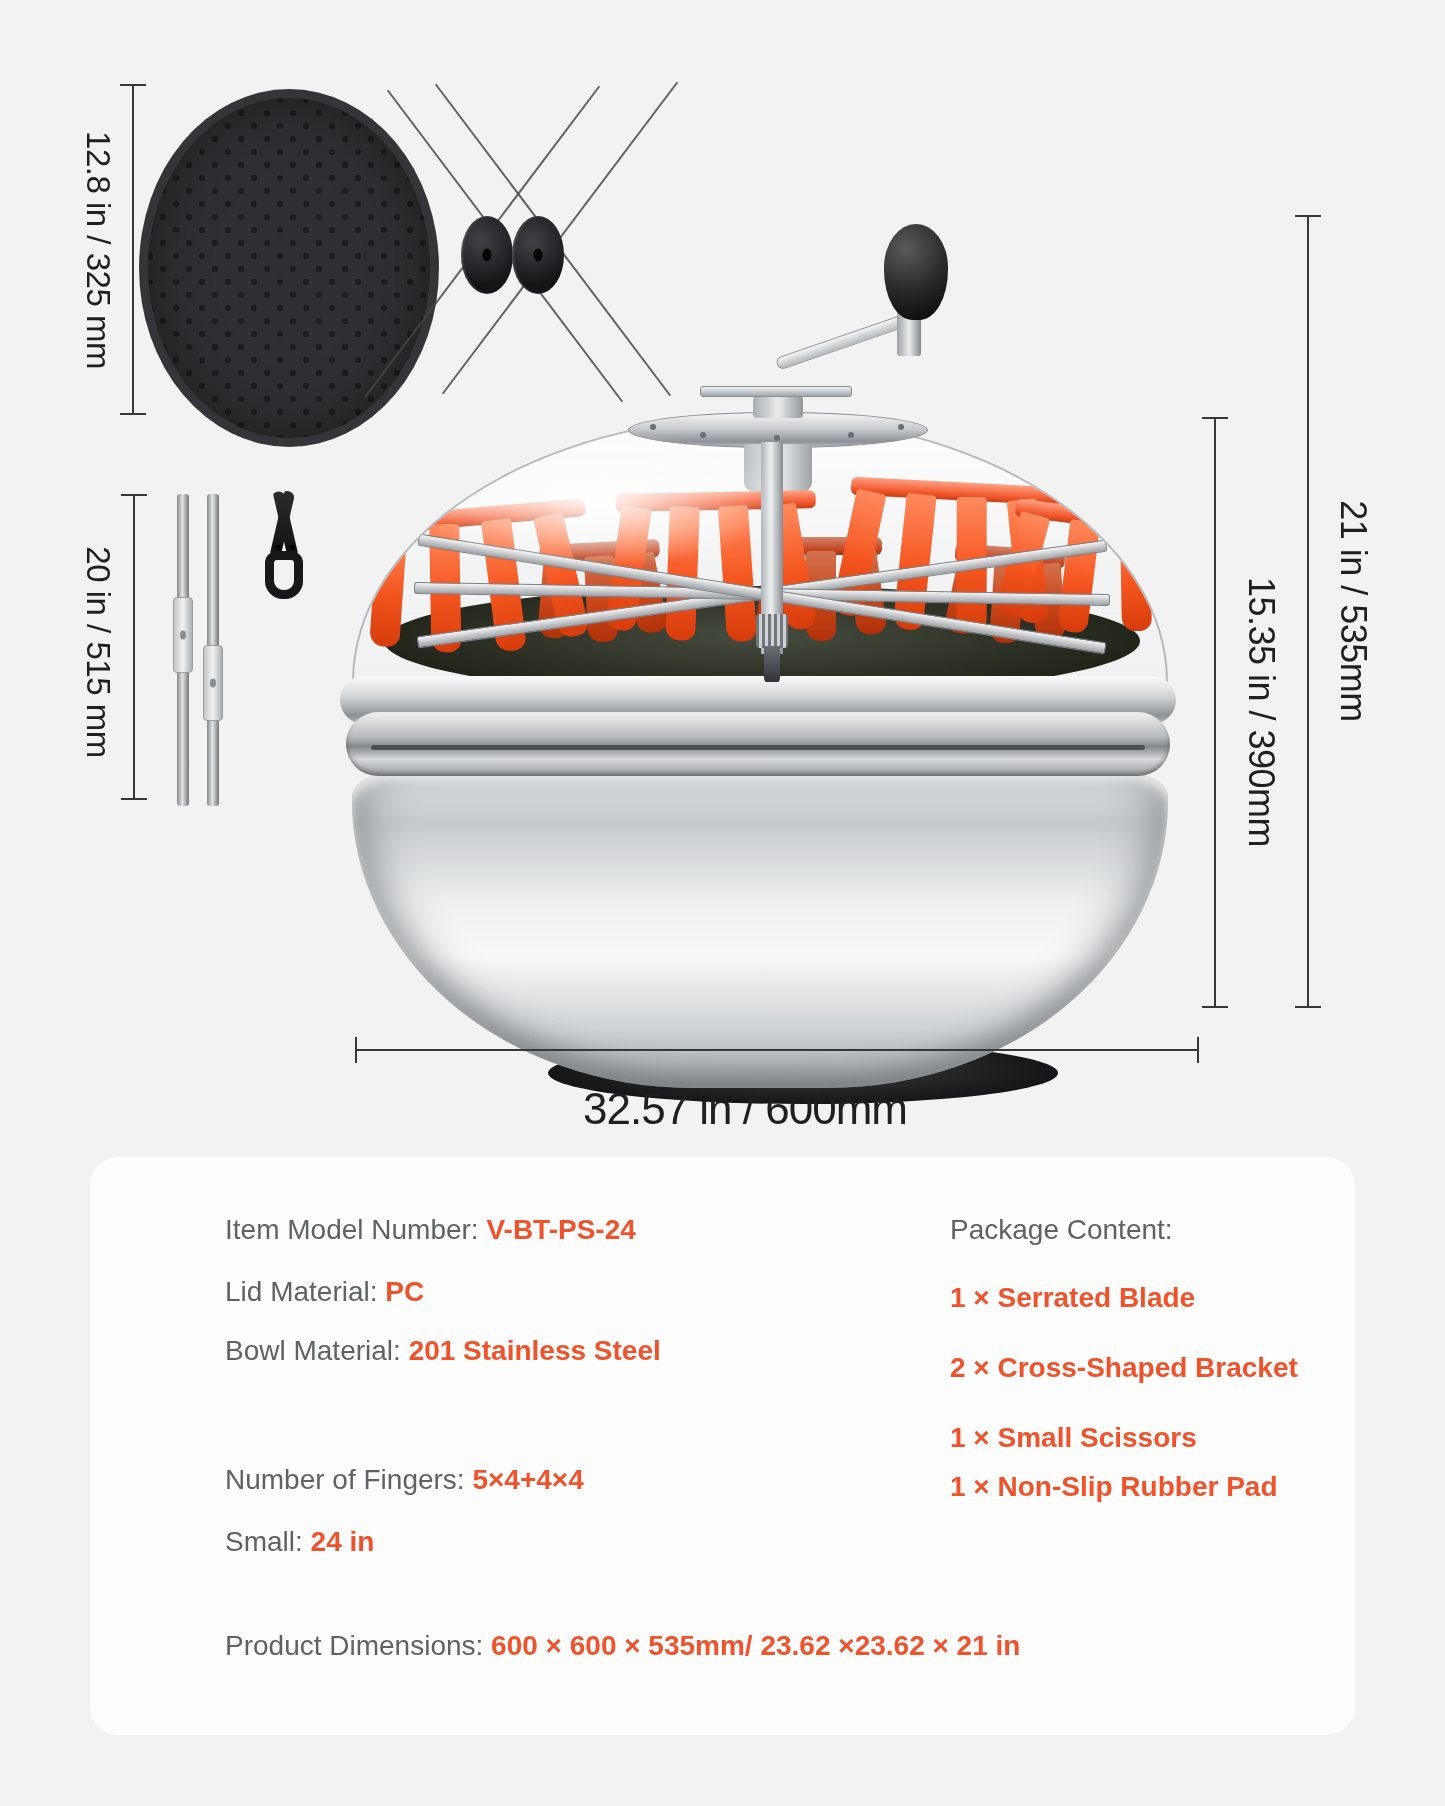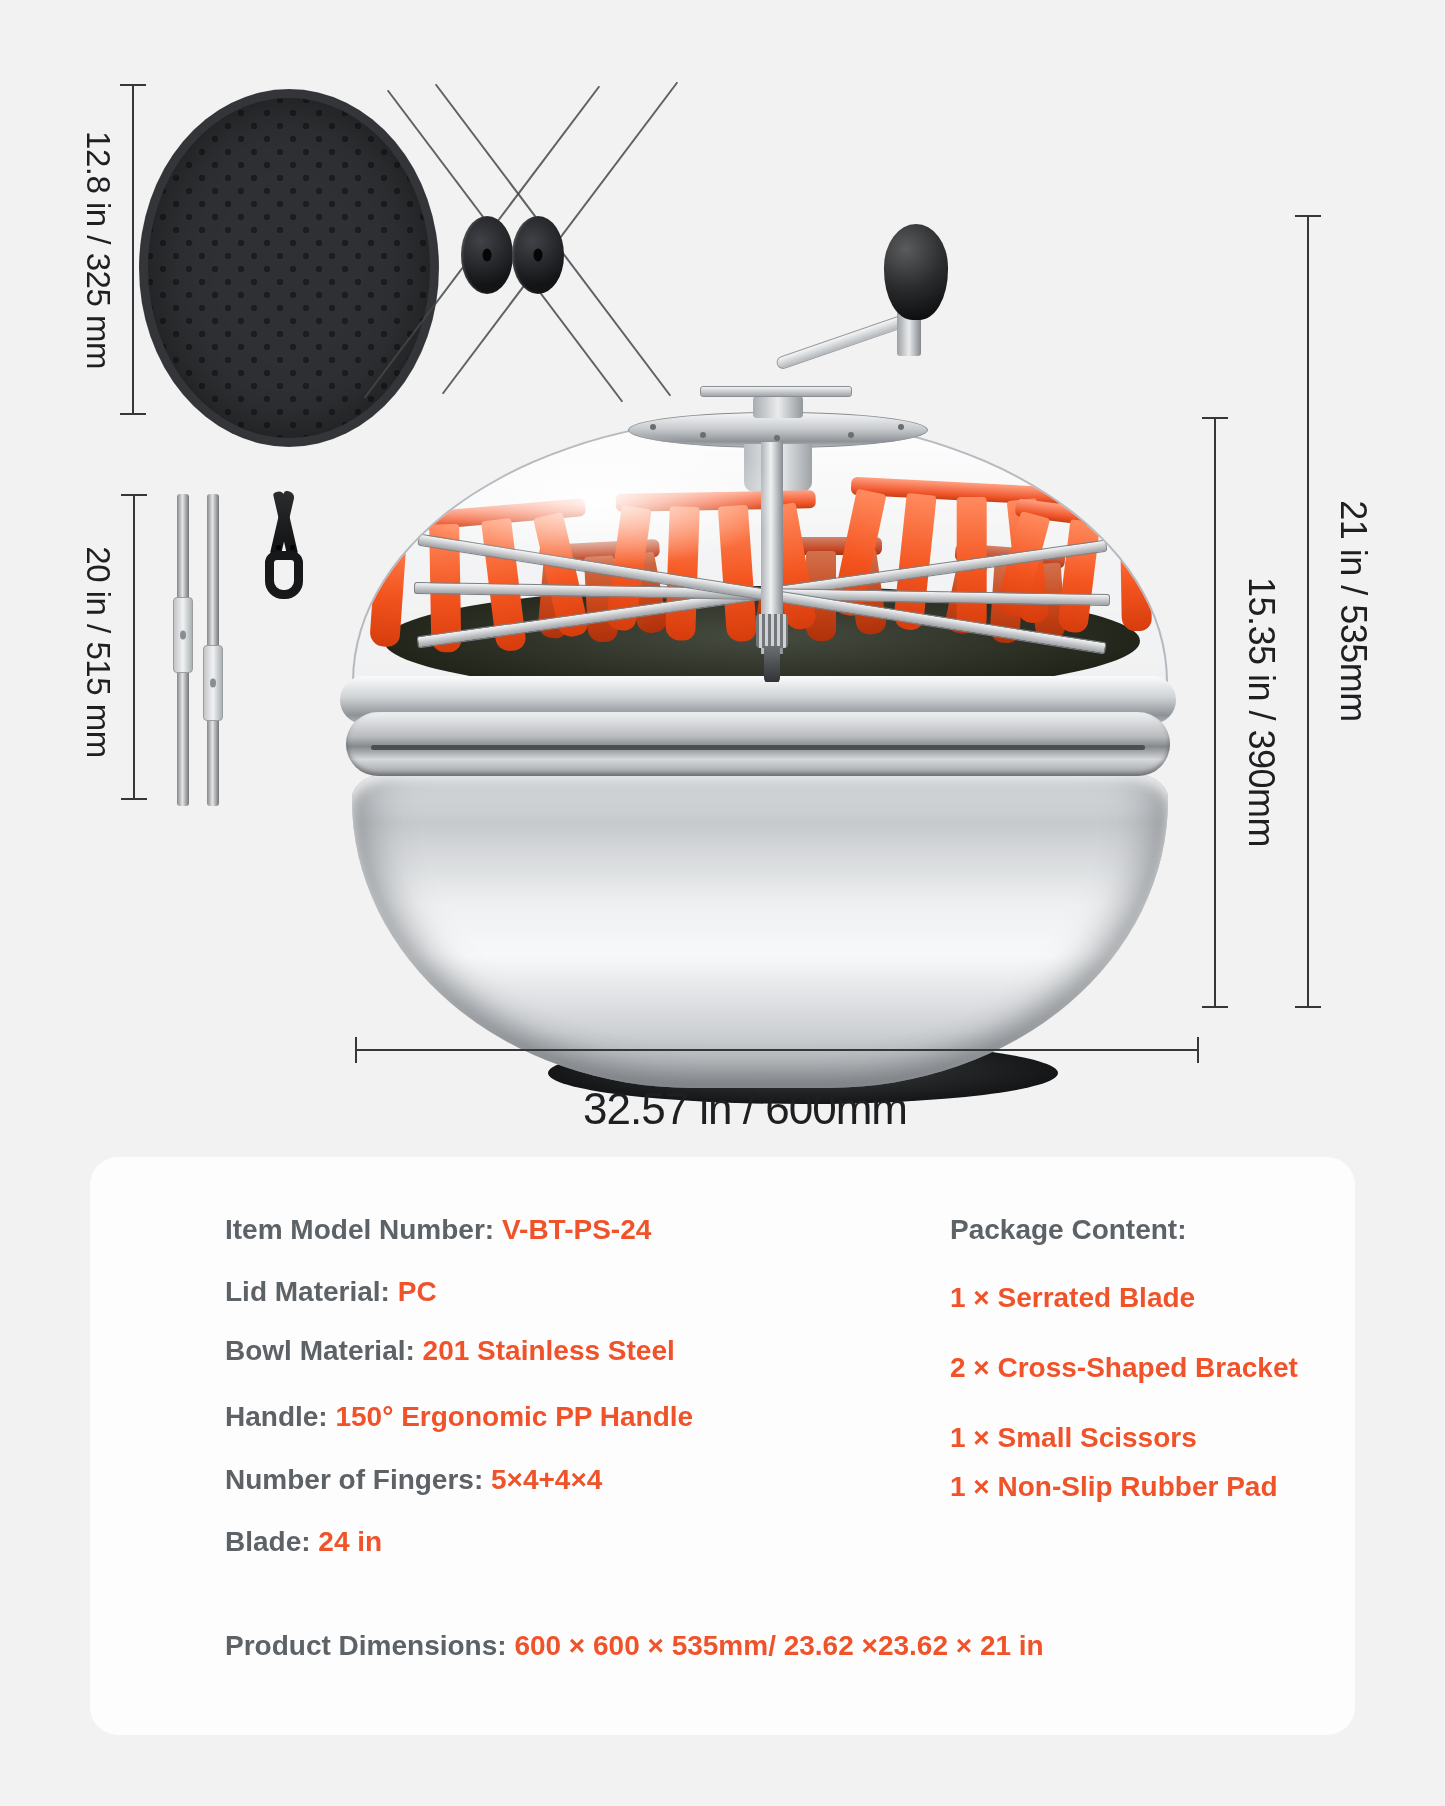--- a/index.html
+++ b/index.html
@@ -119,21 +119,21 @@
   .stem { position:absolute; left:897px; top:310px; width:24px; height:46px; border-radius:3px;
     background:linear-gradient(90deg,#9da1a5,#e9ebec 50%,#84888c); }
   .knob { position:absolute; left:884px; top:224px; width:64px; height:96px;
     border-radius:50% 50% 45% 45% / 45% 45% 52% 52%;
     background:radial-gradient(circle at 34% 26%, #5a5b5d, #2a2b2d 48%, #0d0e0f 88%); }
   
   .panel { position:absolute; left:90px; top:1157px; width:1265px; height:578px;
     background:#fdfdfe; border-radius:28px; }
   .spec-row { position:absolute; left:135px; font-size:28px; line-height:32px; white-space:nowrap; }
   .pkg-row  { position:absolute; left:860px; font-size:28px; line-height:32px; white-space:nowrap; }
-  .lbl { color:#5d6267; font-weight:700; }
+  .lbl { color:#5d6267; font-weight:400; }
   .val { color:#f0532a; font-weight:700; }
 </style>
 </head>
 <body>
 
 <div class="page">
 
   <div class="pad"></div>
   <div class="dline vline" style="left:132px;top:84px;height:331px"></div>
   <div class="hcap" style="left:120px;top:84px"></div>
@@ -253,23 +253,22 @@
   <div class="dline hline" style="left:355px;top:1049px;width:844px"></div>
   <div class="vcap" style="left:355px;top:1037px"></div>
   <div class="vcap" style="left:1197px;top:1037px"></div>
   <span class="hlabel" style="left:745px;top:1084px">32.57 in / 600mm</span>
 
   <div class="panel">
 
     <p class="spec-row" style="top:57px"><span class="lbl">Item Model Number: </span><span class="val">V-BT-PS-24</span></p>
     <p class="spec-row" style="top:119px"><span class="lbl">Lid Material: </span><span class="val">PC</span></p>
     <p class="spec-row" style="top:178px"><span class="lbl">Bowl Material: </span><span class="val">201 Stainless Steel</span></p>
-    <p class="spec-row" style="top:244px"><span class="lbl">Handle: </span><span class="val">150° Ergonomic PP Handle</span></p>
     <p class="spec-row" style="top:307px"><span class="lbl">Number of Fingers: </span><span class="val">5×4+4×4</span></p>
-    <p class="spec-row" style="top:369px"><span class="lbl">Blade: </span><span class="val">24 in</span></p>
+    <p class="spec-row" style="top:369px"><span class="lbl">Small: </span><span class="val">24 in</span></p>
     <p class="spec-row" style="top:473px"><span class="lbl">Product Dimensions: </span><span class="val">600 × 600 × 535mm/ 23.62 ×23.62 × 21 in</span></p>
 
     <p class="pkg-row" style="top:57px"><span class="lbl">Package Content:</span></p>
     <p class="pkg-row" style="top:125px"><span class="val">1 × Serrated Blade</span></p>
     <p class="pkg-row" style="top:195px"><span class="val">2 × Cross-Shaped Bracket</span></p>
     <p class="pkg-row" style="top:265px"><span class="val">1 × Small Scissors</span></p>
     <p class="pkg-row" style="top:314px"><span class="val">1 × Non-Slip Rubber Pad</span></p>
   </div>
 
 </div>

